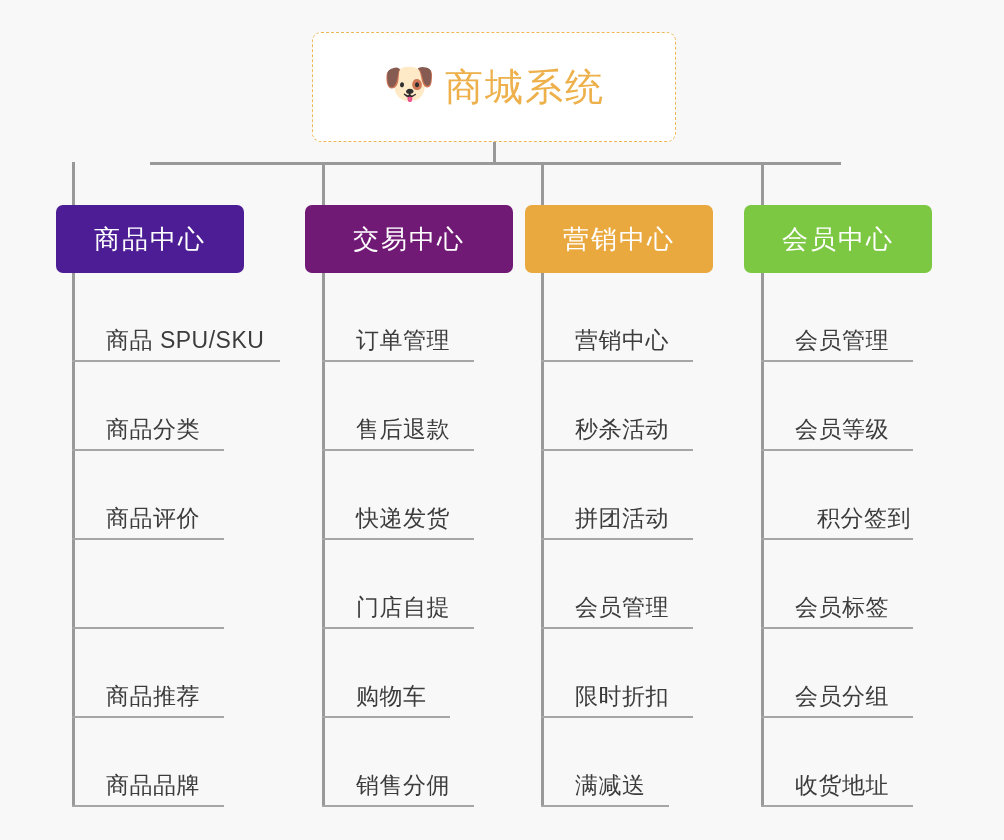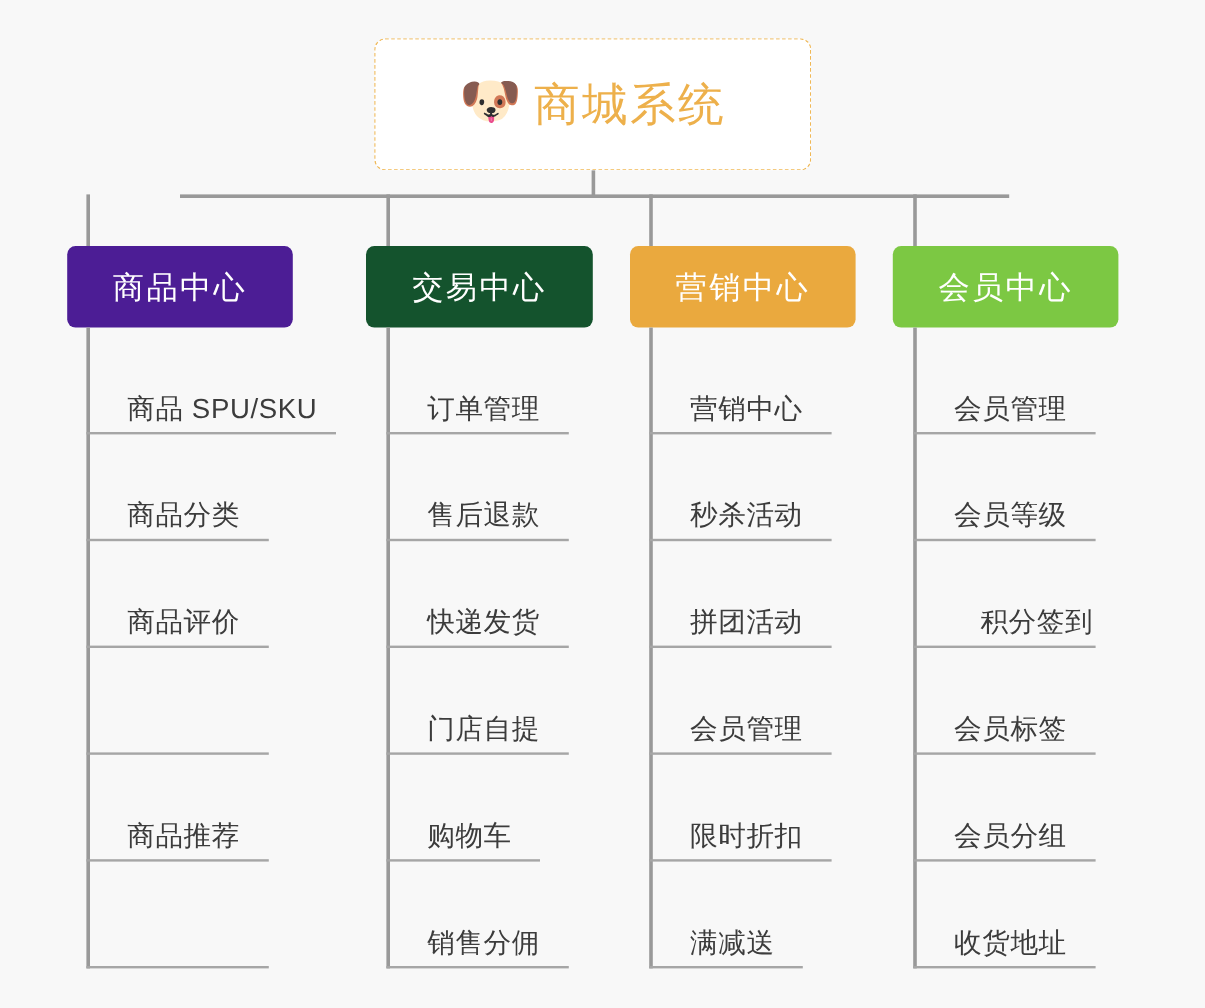--- a/index.html
+++ b/index.html
@@ -146,21 +146,21 @@
       <div class="conn conn-drop" style="left: 72px;"></div>
       <div class="conn conn-drop" style="left: 322px;"></div>
       <div class="conn conn-drop" style="left: 541px;"></div>
       <div class="conn conn-drop" style="left: 761px;"></div>
     </div>
 
   <div id="categories">
       <div class="cat-box" style="left: 56px; width: 188px; background: #4c1d95;">
         <span class="cat-label">商品中心</span>
       </div>
-      <div class="cat-box" style="left: 305px; width: 189px; background: #14532d;">
+      <div class="cat-box" style="left: 305px; width: 208px; background: #701a75;">
         <span class="cat-label">交易中心</span>
       </div>
       <div class="cat-box" style="left: 525px; width: 188px; background: rgb(234, 169, 62);">
         <span class="cat-label">营销中心</span>
       </div>
       <div class="cat-box" style="left: 744px; width: 188px; background: rgb(124, 200, 67);">
         <span class="cat-label">会员中心</span>
       </div>
     </div>
 
@@ -181,20 +181,21 @@
         </div>
         <div class="leaf-item" style="top: 267px; width: 152px;">
           <div class="leaf-underline" style="width: 152px;"></div>
         </div>
         <div class="leaf-item" style="top: 356px; width: 152px;">
           <div class="leaf-underline" style="width: 152px;"></div>
           <span class="leaf-text">商品推荐</span>
         </div>
         <div class="leaf-item" style="top: 445px; width: 152px;">
           <div class="leaf-underline" style="width: 152px;"></div>
+          <span class="leaf-text">商品品牌</span>
         </div>
       </div>
       <div class="leaf-col" style="left: 322px;">
         <div class="leaf-spine" style="height: 534px;"></div>
         <div class="leaf-item" style="top: 0px; width: 152px;">
           <div class="leaf-underline" style="width: 152px;"></div>
           <span class="leaf-text">订单管理</span>
         </div>
         <div class="leaf-item" style="top: 89px; width: 152px;">
           <div class="leaf-underline" style="width: 152px;"></div>

